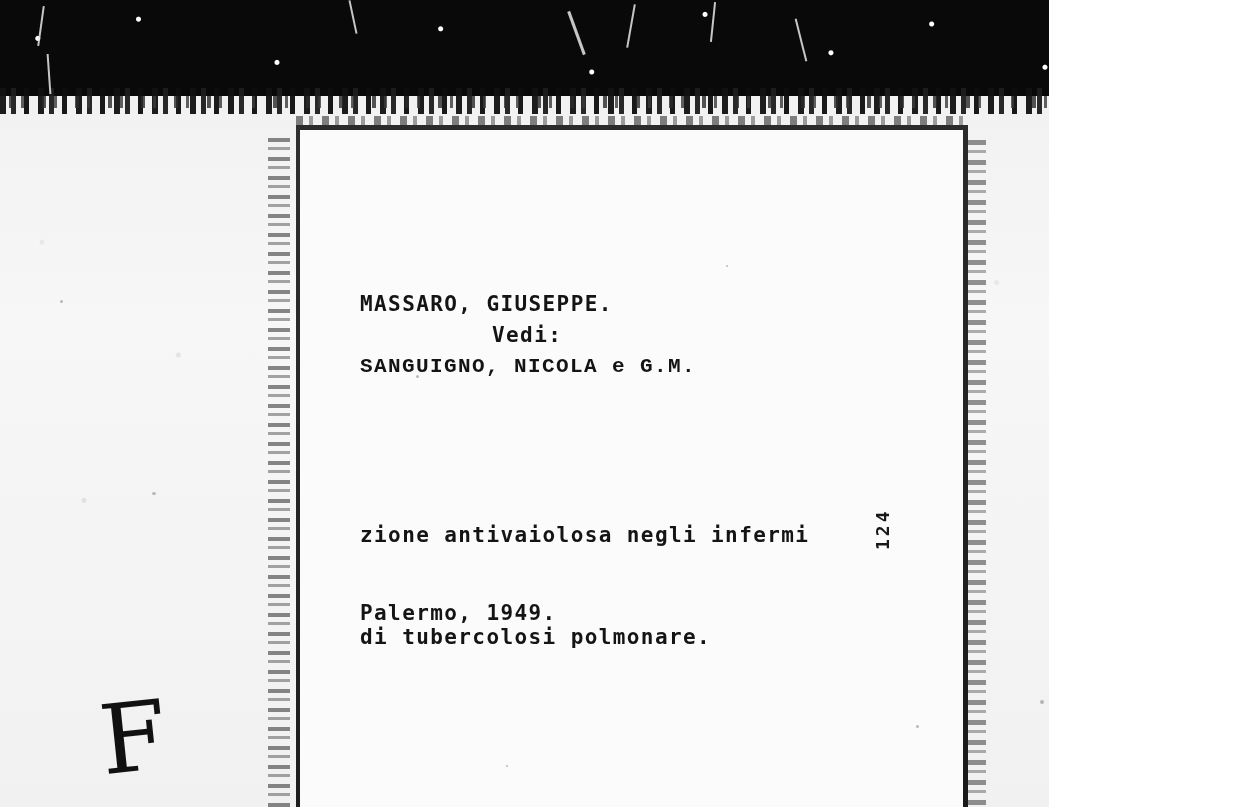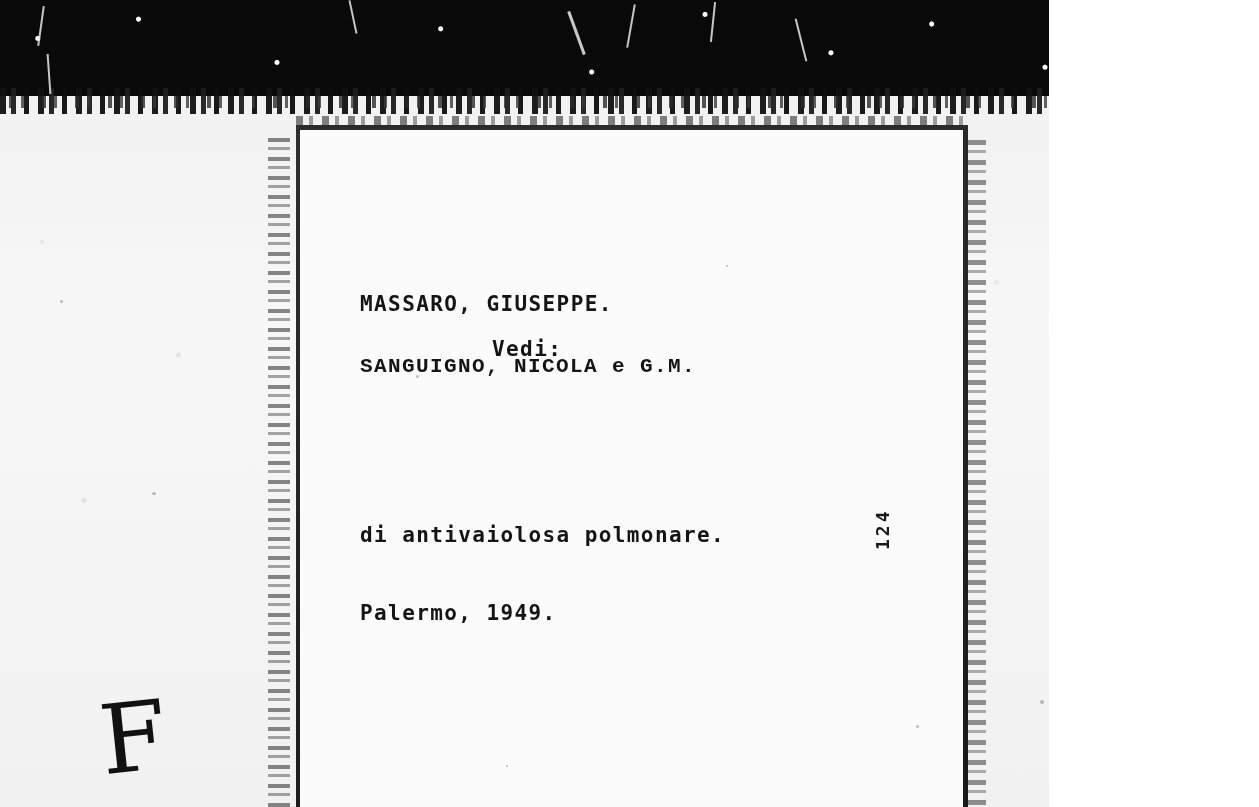--- a/index.html
+++ b/index.html
@@ -170,21 +170,21 @@
     left: 64px;
     color: #141414;
     font-family: "DejaVu Sans Mono", monospace;
     font-weight: bold;
     font-size: 21px;
     letter-spacing: 1.4px;
     line-height: 34px;
     white-space: pre;
   }
   .line-author   { top: 162px; }
-  .line-vedi     { top: 207px; left: 196px; }
+  .line-vedi     { top: 193px; left: 196px; }
   .line-seealso  { top: 225px; font-family: Liberation Mono, monospace; }
 
   .body-block { top: 325px; }
   .body-block .bl { display: block; }
 
   .line-place { top: 471px; }
 
   
   .side-code {
     position: absolute;
@@ -248,21 +248,22 @@
   <div class="card">
     <div class="card-border-top"></div>
     <div class="card-border-left"></div>
     <div class="card-border-right"></div>
 
     <div class="typed line-author">MASSARO, GIUSEPPE.</div>
     <div class="typed line-vedi">Vedi:</div>
     <div class="typed line-seealso">SANGUIGNO, NICOLA e G.M.</div>
 
     <div class="typed body-block">
-      <span class="bl">di antivaiolosa polmonare.</span>
+      <span class="bl">zione antivaiolosa negli infermi</span>
+      <span class="bl">di tubercolosi polmonare.</span>
     </div>
 
     <div class="typed line-place">Palermo, 1949.</div>
 
     <div class="side-code">124</div>
 
     <div class="speck" style="left:120px;top:250px;width:3px;height:3px;"></div>
     <div class="speck" style="left:430px;top:140px;width:2px;height:2px;"></div>
     <div class="speck" style="left:620px;top:600px;width:3px;height:3px;"></div>
     <div class="speck" style="left:210px;top:640px;width:2px;height:2px;"></div>

